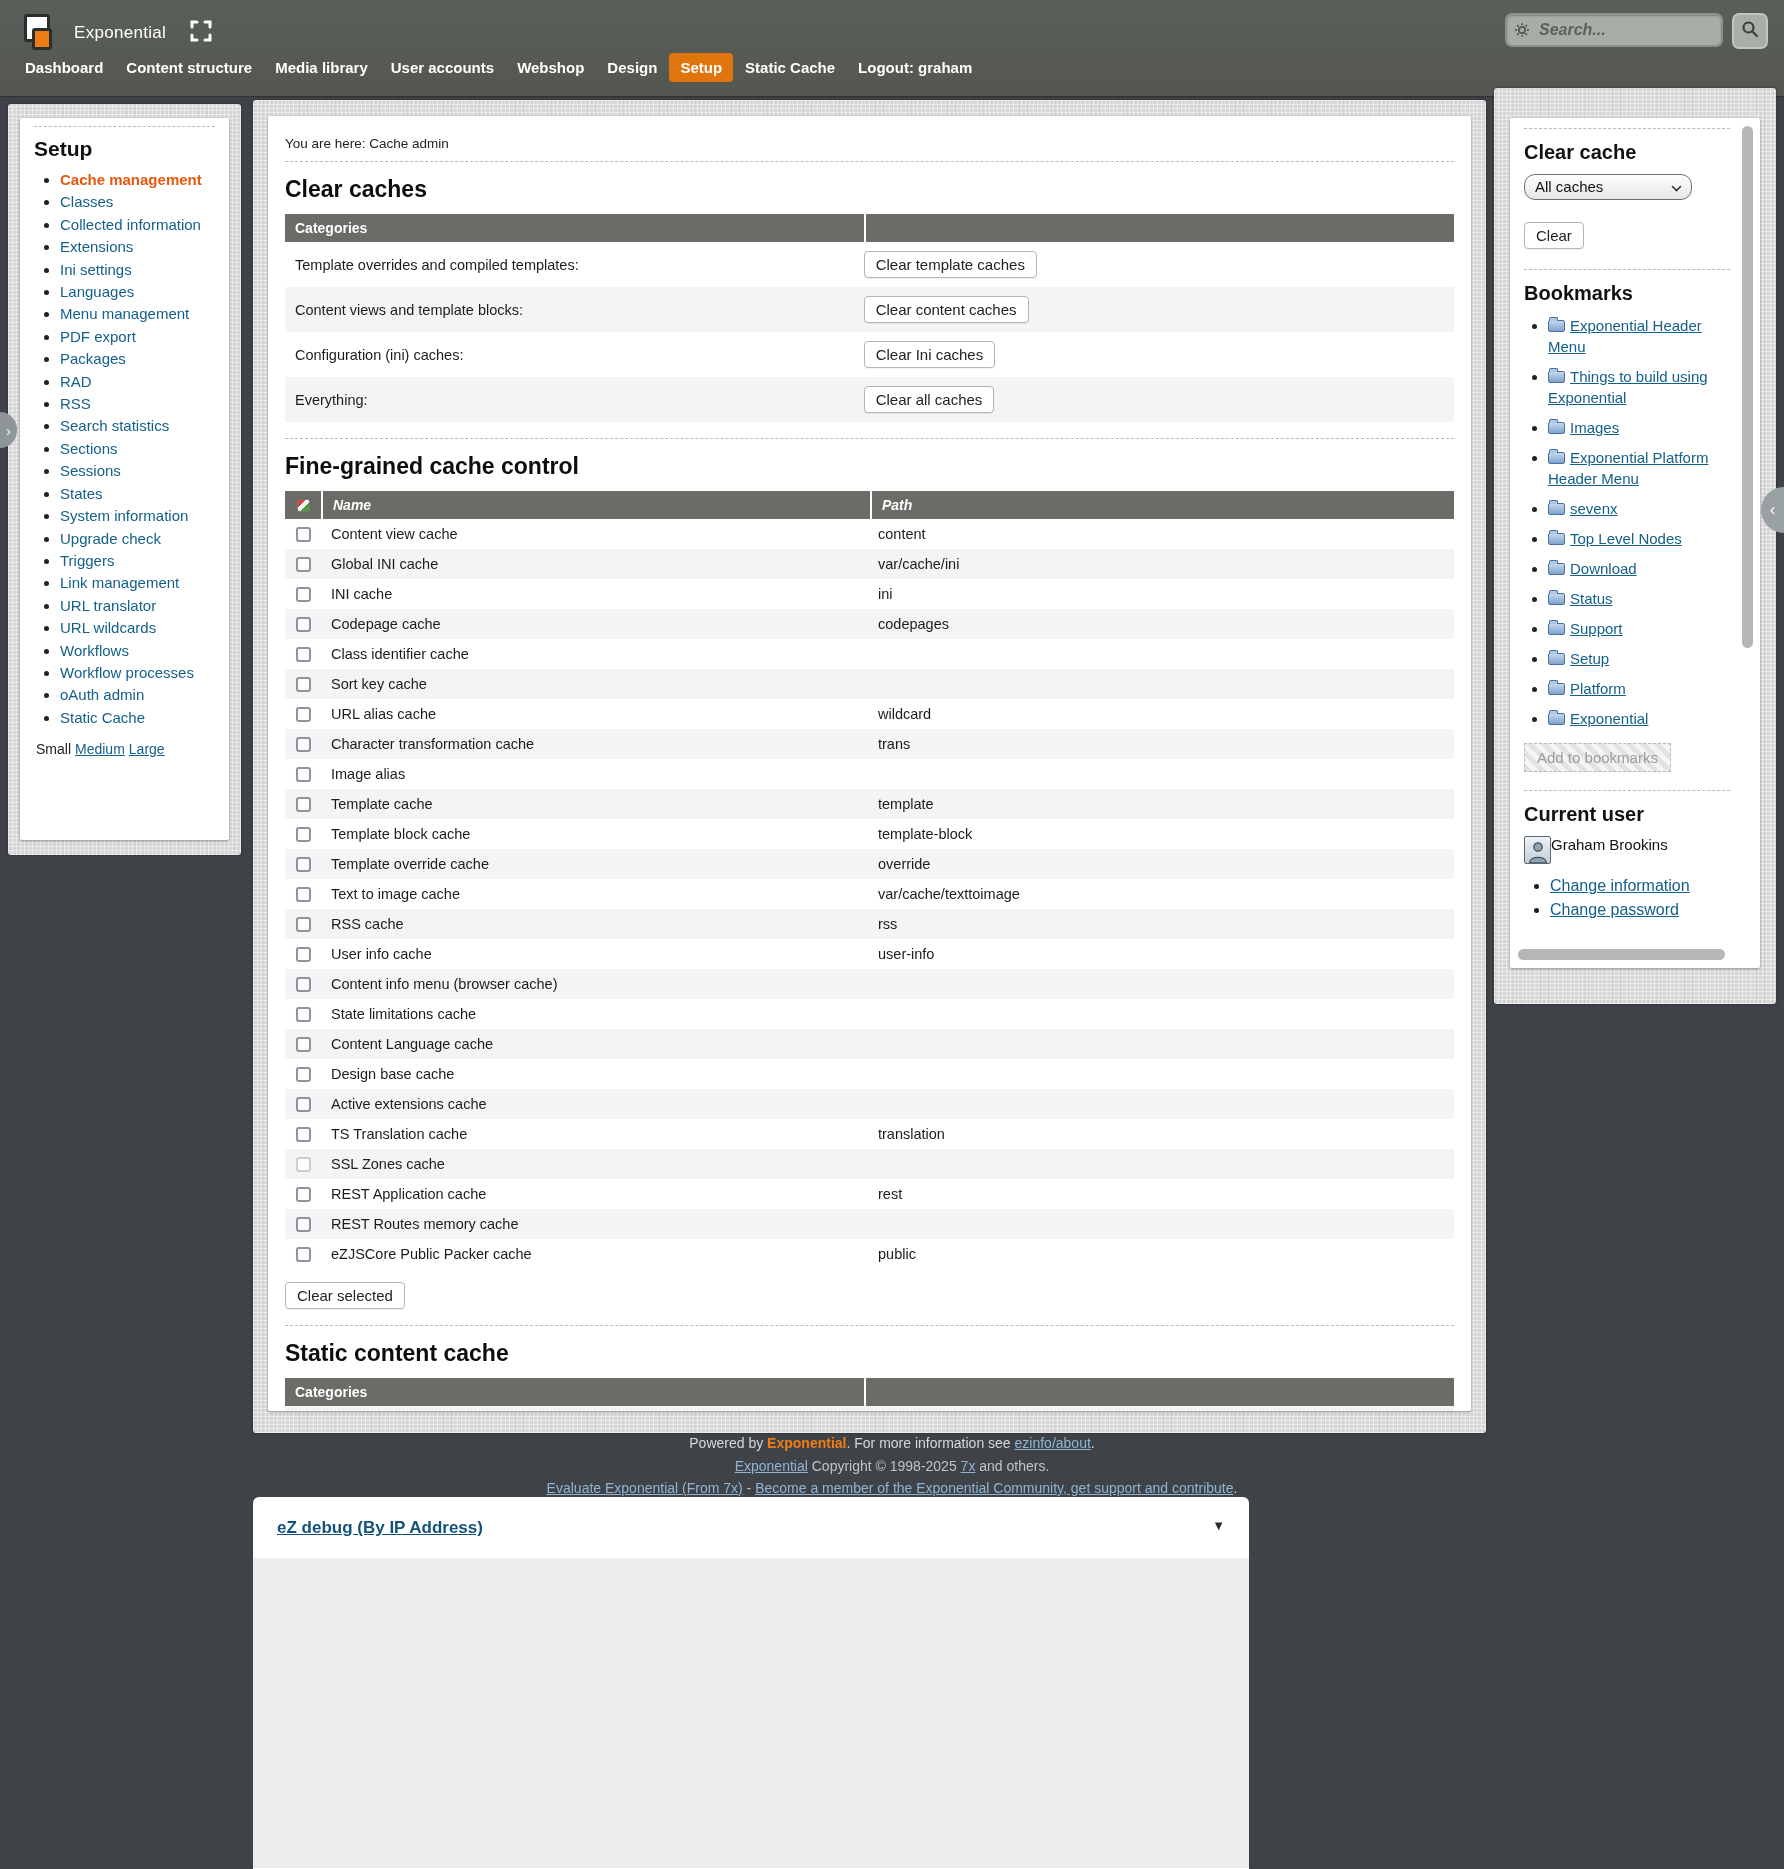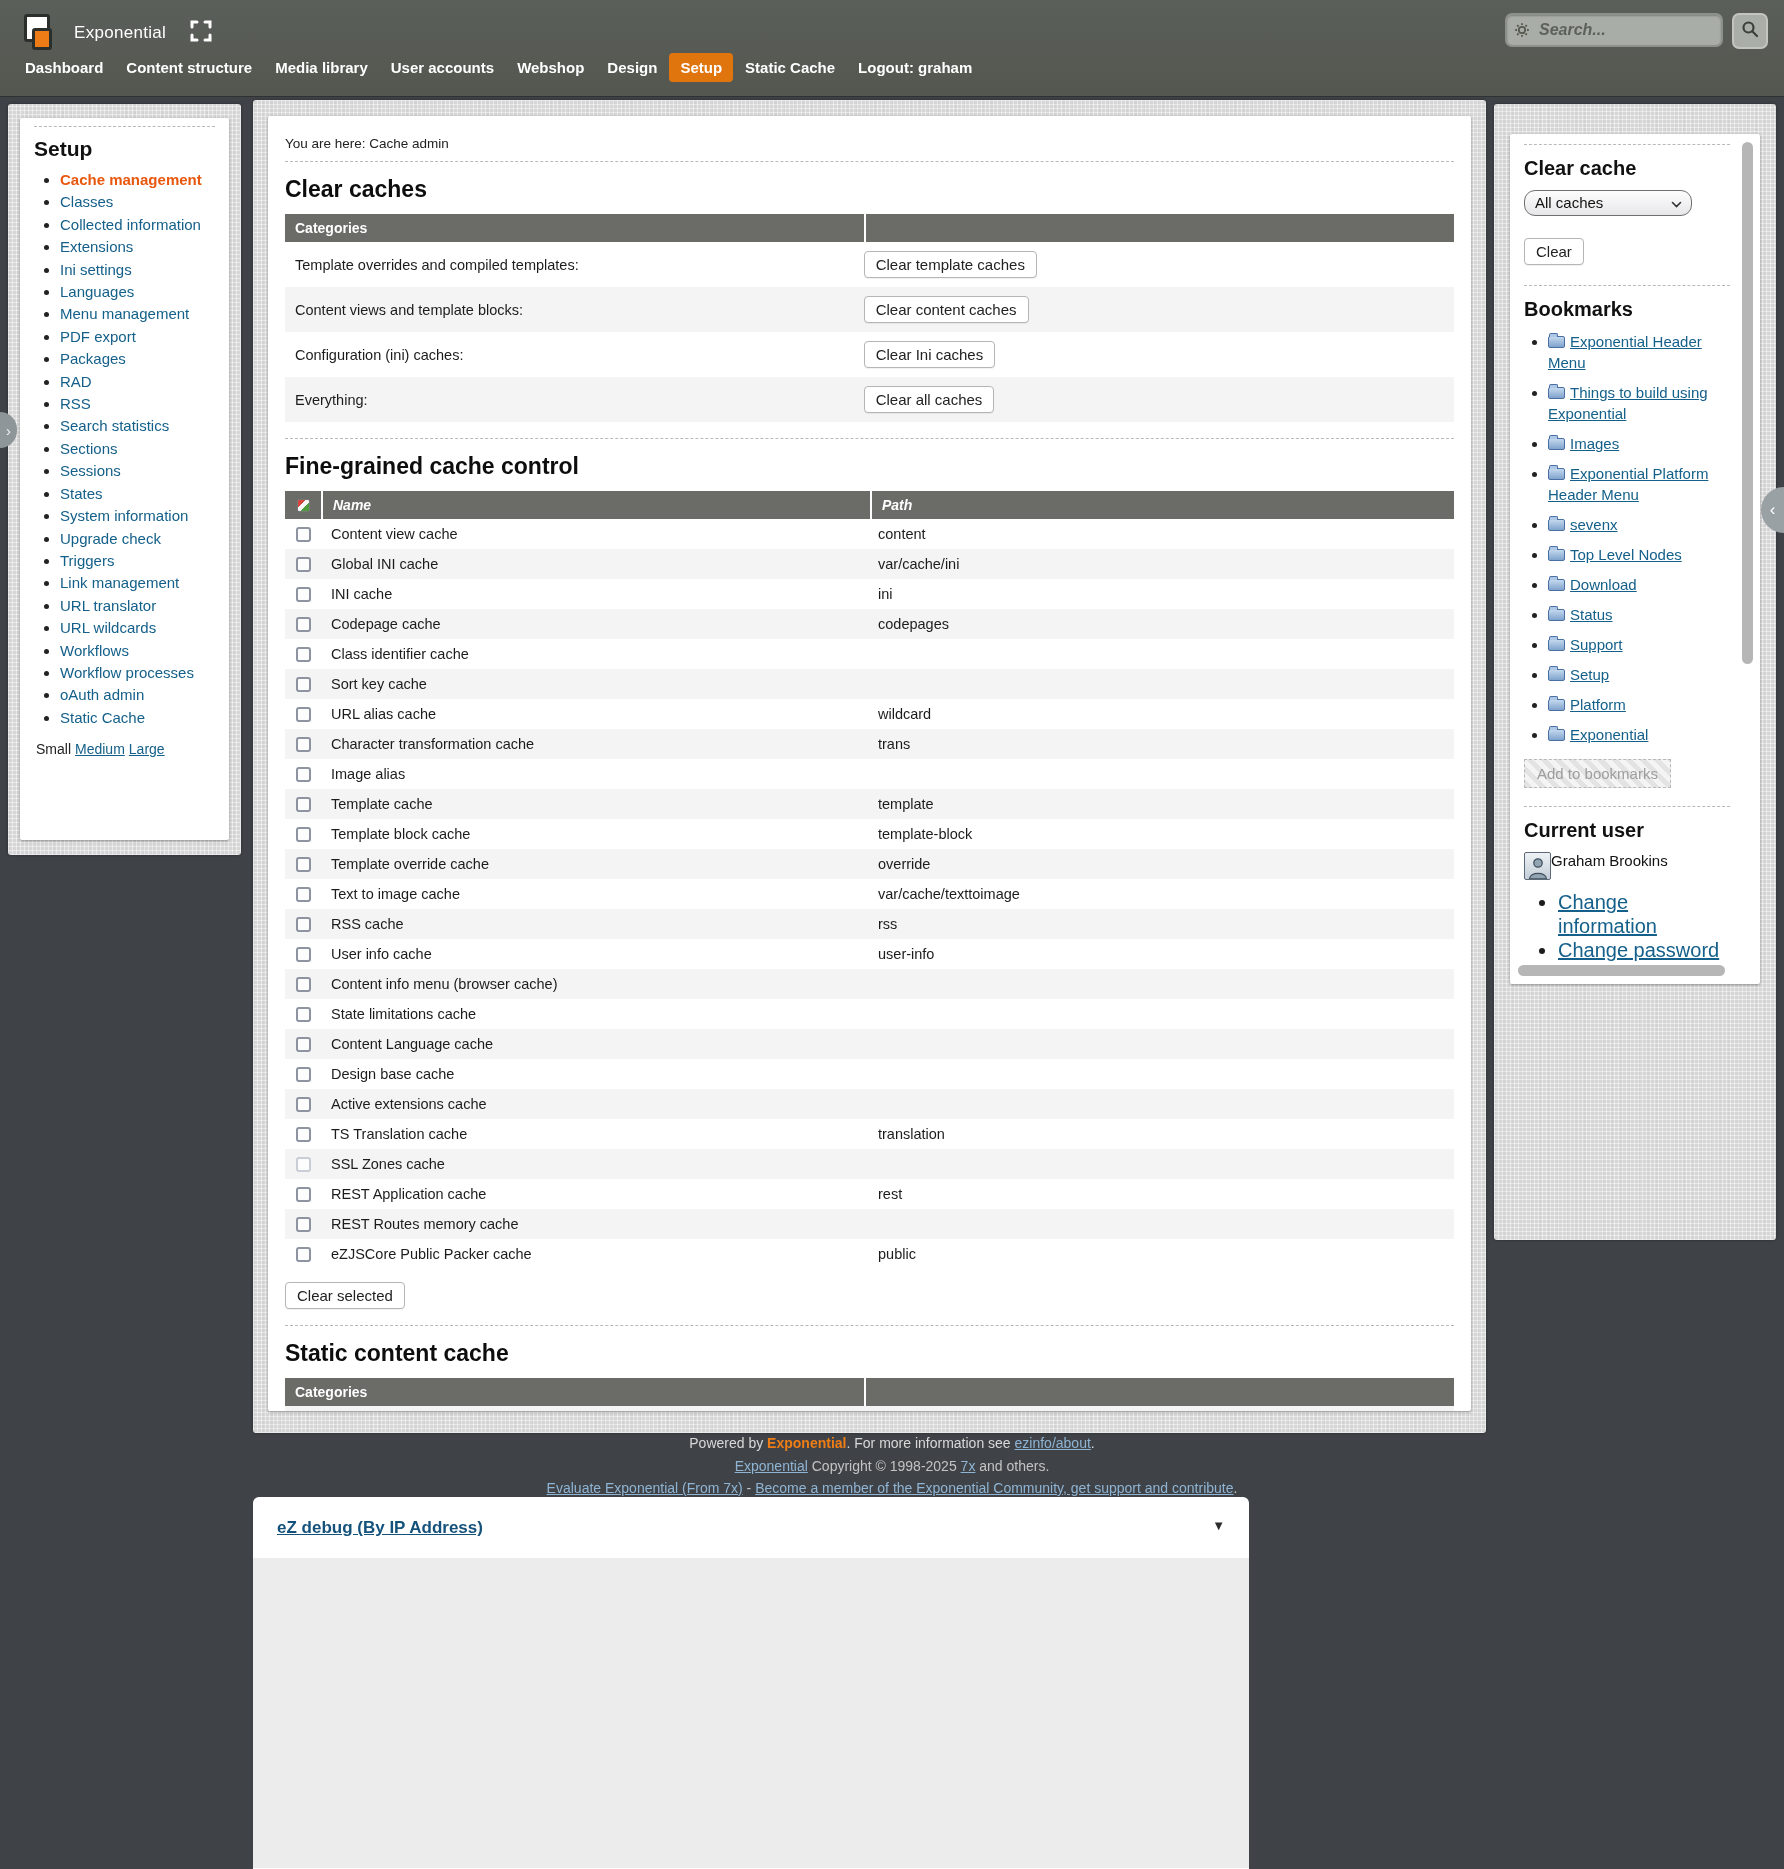--- a/index.html
+++ b/index.html
@@ -37,21 +37,21 @@
   
   .pod { position:absolute; border-radius:3px;
     background-color:#d6d6d6;
     background-image:
       repeating-linear-gradient(0deg, rgba(255,255,255,.45) 0 1px, transparent 1px 4px),
       repeating-linear-gradient(90deg, rgba(255,255,255,.45) 0 1px, transparent 1px 4px),
       repeating-linear-gradient(90deg, rgba(0,0,0,.025) 0 2px, transparent 2px 9px);
     box-shadow:0 0 3px rgba(0,0,0,.4); }
   .pod-left   { left:8px;    top:104px; width:233px;  height:751px; }
   .pod-center { left:253px;  top:100px; width:1233px; height:1333px; }
-  .pod-right  { left:1494px; top:104px; width:282px;  height:1136px; }
+  .pod-right  { left:1494px; top:88px; width:282px;  height:916px; }
   .panel { background:#fff; border-radius:2px; box-shadow:0 1px 3px rgba(0,0,0,.35); overflow:hidden; }
   .panel-left   { position:absolute; left:12px; top:14px; width:209px; height:722px; padding:8px 14px; }
   .panel-center { position:absolute; left:15px; top:16px; width:1203px; height:1295px; padding:16px 17px; }
   .panel-right  { position:absolute; left:16px; top:30px; width:250px; height:850px; padding:10px 30px 10px 14px; }
   .dashed { border-top:1px dashed #b9b9b9; }
   
   .side-title { font-size:21px; font-weight:bold; color:#111; margin:10px 0 8px; }
   .side-list { list-style:disc; margin:4px 0 12px 26px; }
   .side-list li { font-size:15px; line-height:22.4px; color:#222; }
   .side-list a { color:#15608a; text-decoration:none; }
@@ -101,21 +101,21 @@
   .folder::before { content:''; position:absolute; top:-4px; left:0px; width:7px; height:3px;
     background:#aec8e6; border:1px solid #4a6fa5; border-bottom:none; border-radius:2px 2px 0 0; }
   .btn-disabled { background:repeating-linear-gradient(45deg,#e3e3e3 0 5px,#f4f4f4 5px 10px);
     color:#9d9d9d; border:1px dashed #b8b8b8; border-radius:0; padding:5px 12px; font-size:15px;
     display:inline-block; cursor:default; }
   .user-row { display:flex; align-items:flex-start; gap:0; margin:4px 0 10px; }
   .avatar { width:27px; height:28px; border:1px solid #5d6a77; border-radius:2px;
     background:linear-gradient(#eef2f6,#c3cdd7); display:flex; align-items:flex-end; justify-content:center; }
   .user-name { font-size:15px; color:#111; }
   .user-links { list-style:disc; margin:6px 0 0 26px; }
-  .user-links li { font-size:20px; line-height:24px;margin-left:8px; }
+  .user-links li { font-size:16px; line-height:24px; }
   .user-links a { color:#15608a; text-decoration:underline; }
   .sb-v { position:absolute; right:7px; top:8px; bottom:26px; width:11px; }
   .sb-v .thumb { width:11px; height:64%; background:#b6b6b6; border-radius:6px; }
   .sb-h { position:absolute; left:8px; right:26px; bottom:8px; height:11px; }
   .sb-h .thumb { height:11px; width:96%; background:#b6b6b6; border-radius:6px; }
   
   .tab-left { position:absolute; left:0; top:412px; width:17px; height:36px; background:#8f969a;
     border-radius:0 18px 18px 0; color:#f2f2f2; display:flex; align-items:center; justify-content:center;
     font-size:15px; cursor:pointer; }
   .tab-right { position:absolute; right:0; top:487px; width:23px; height:46px; background:#9aa1a5;

